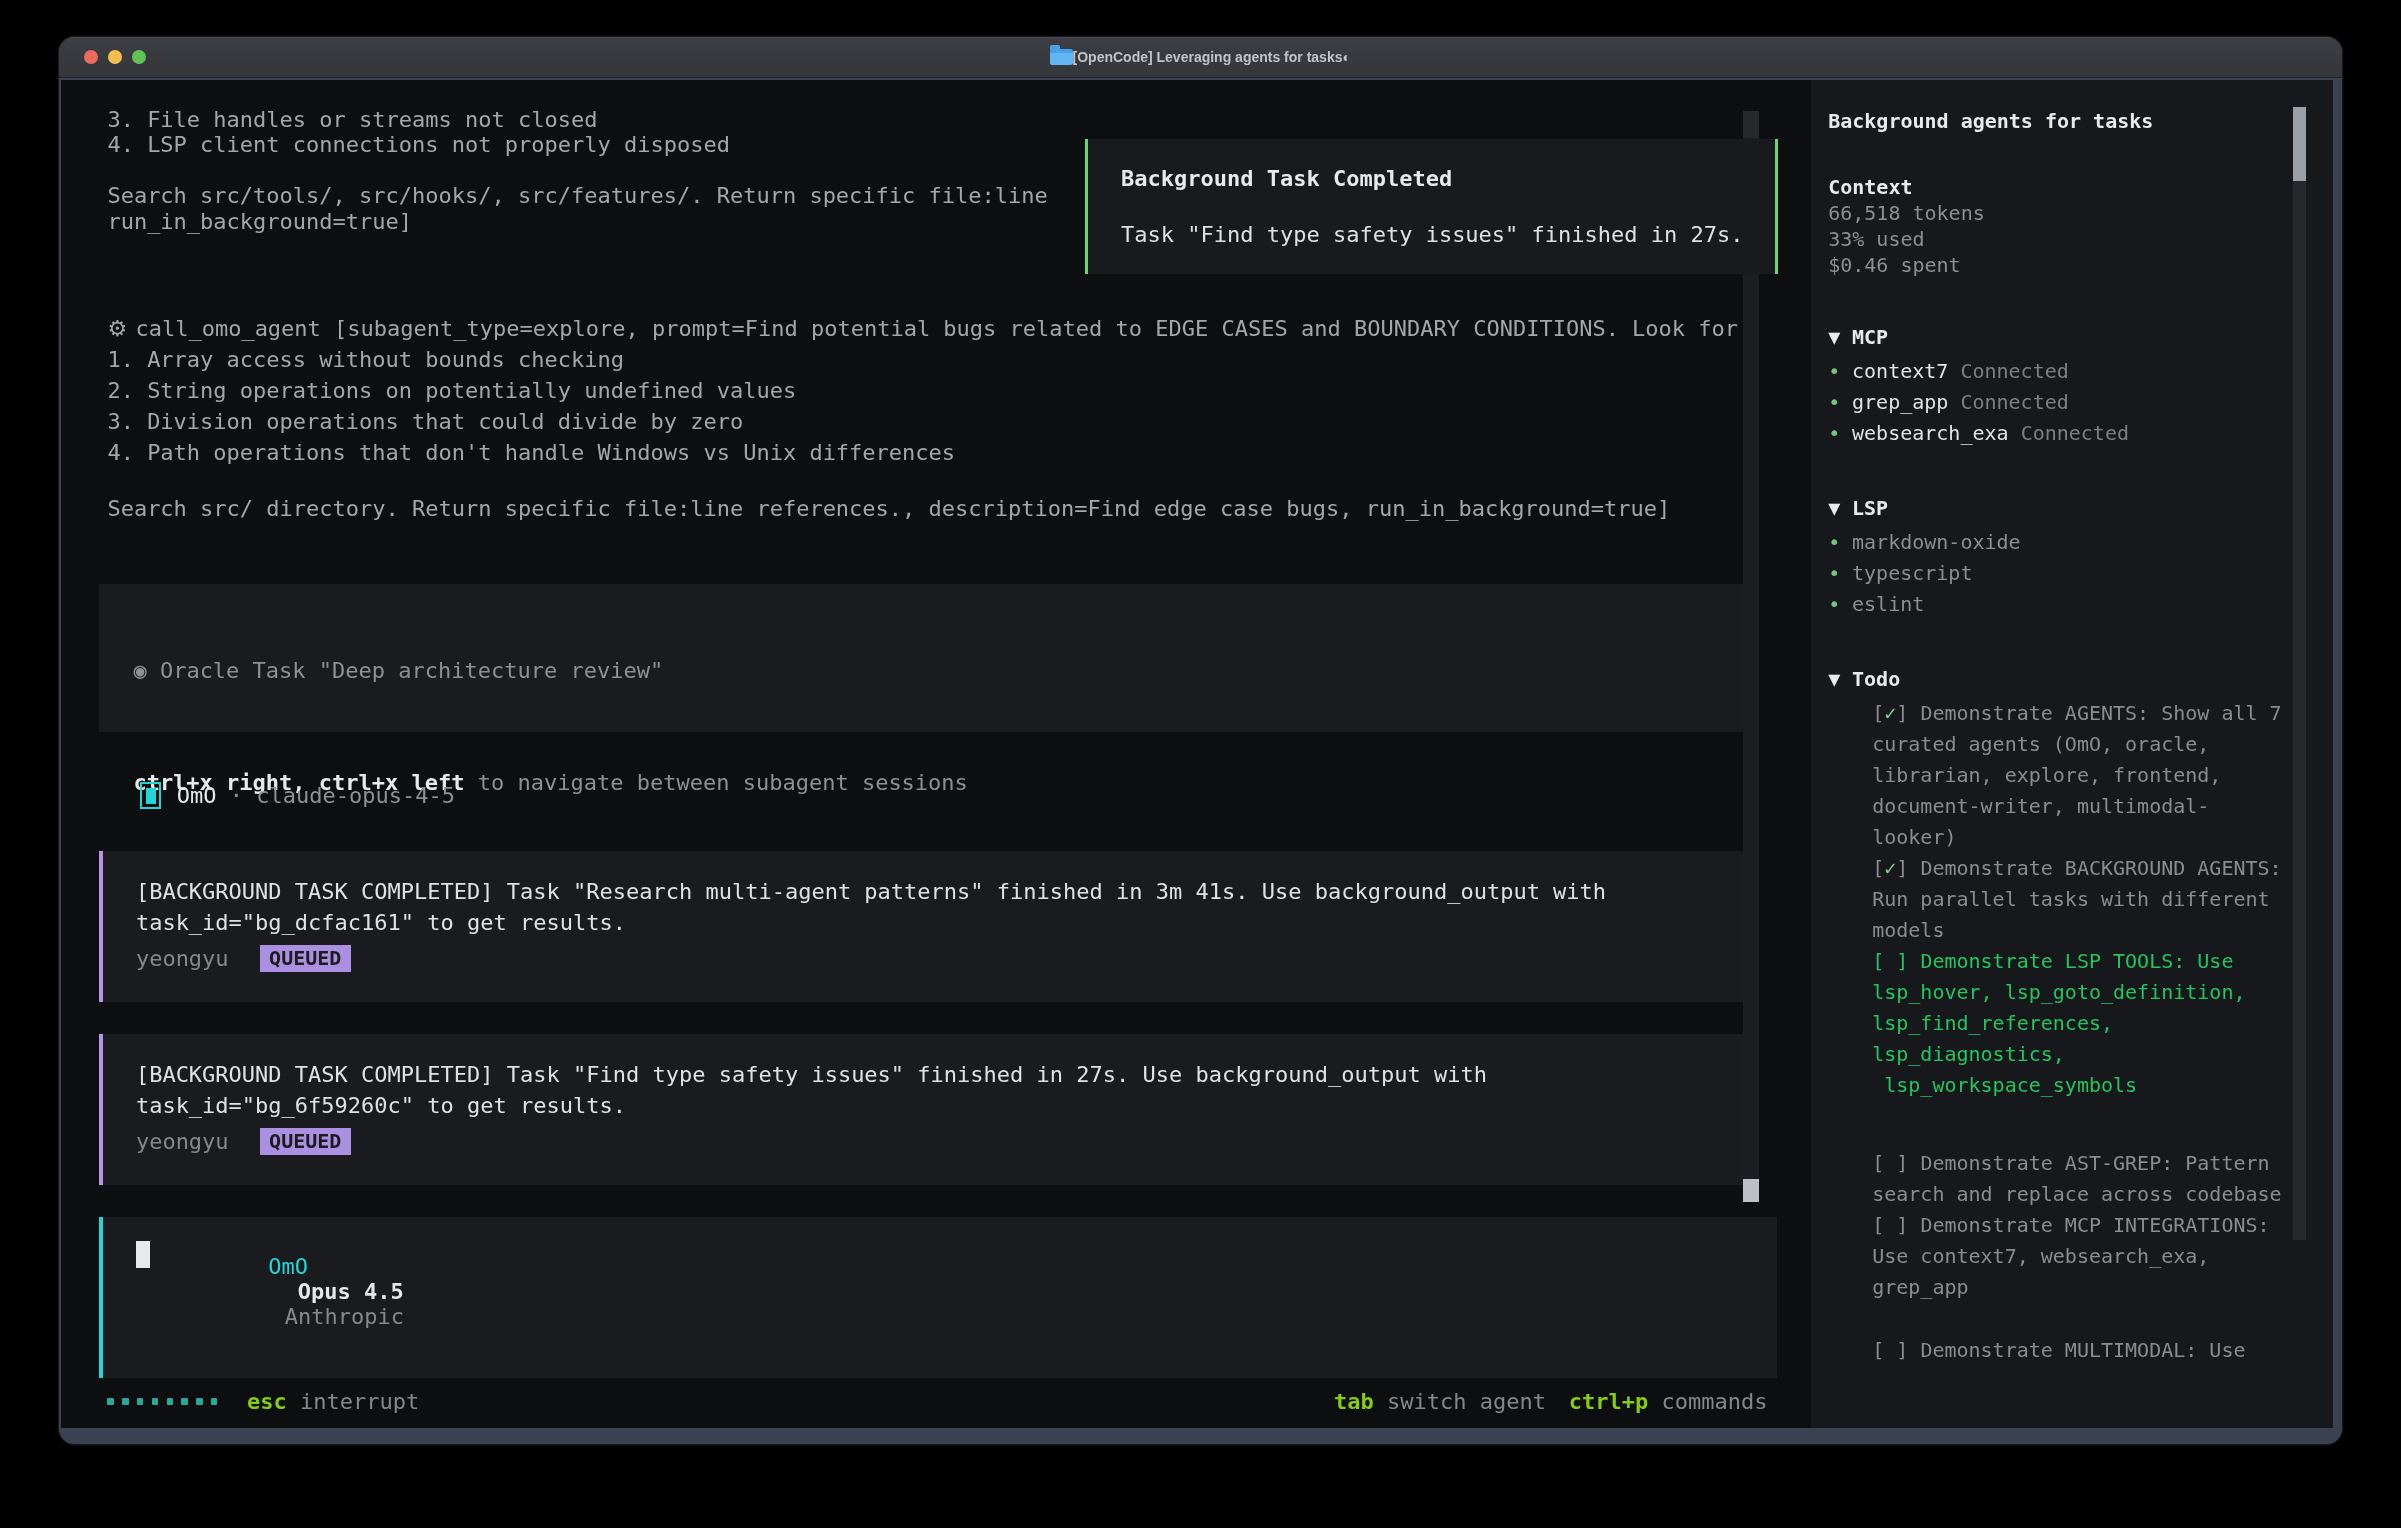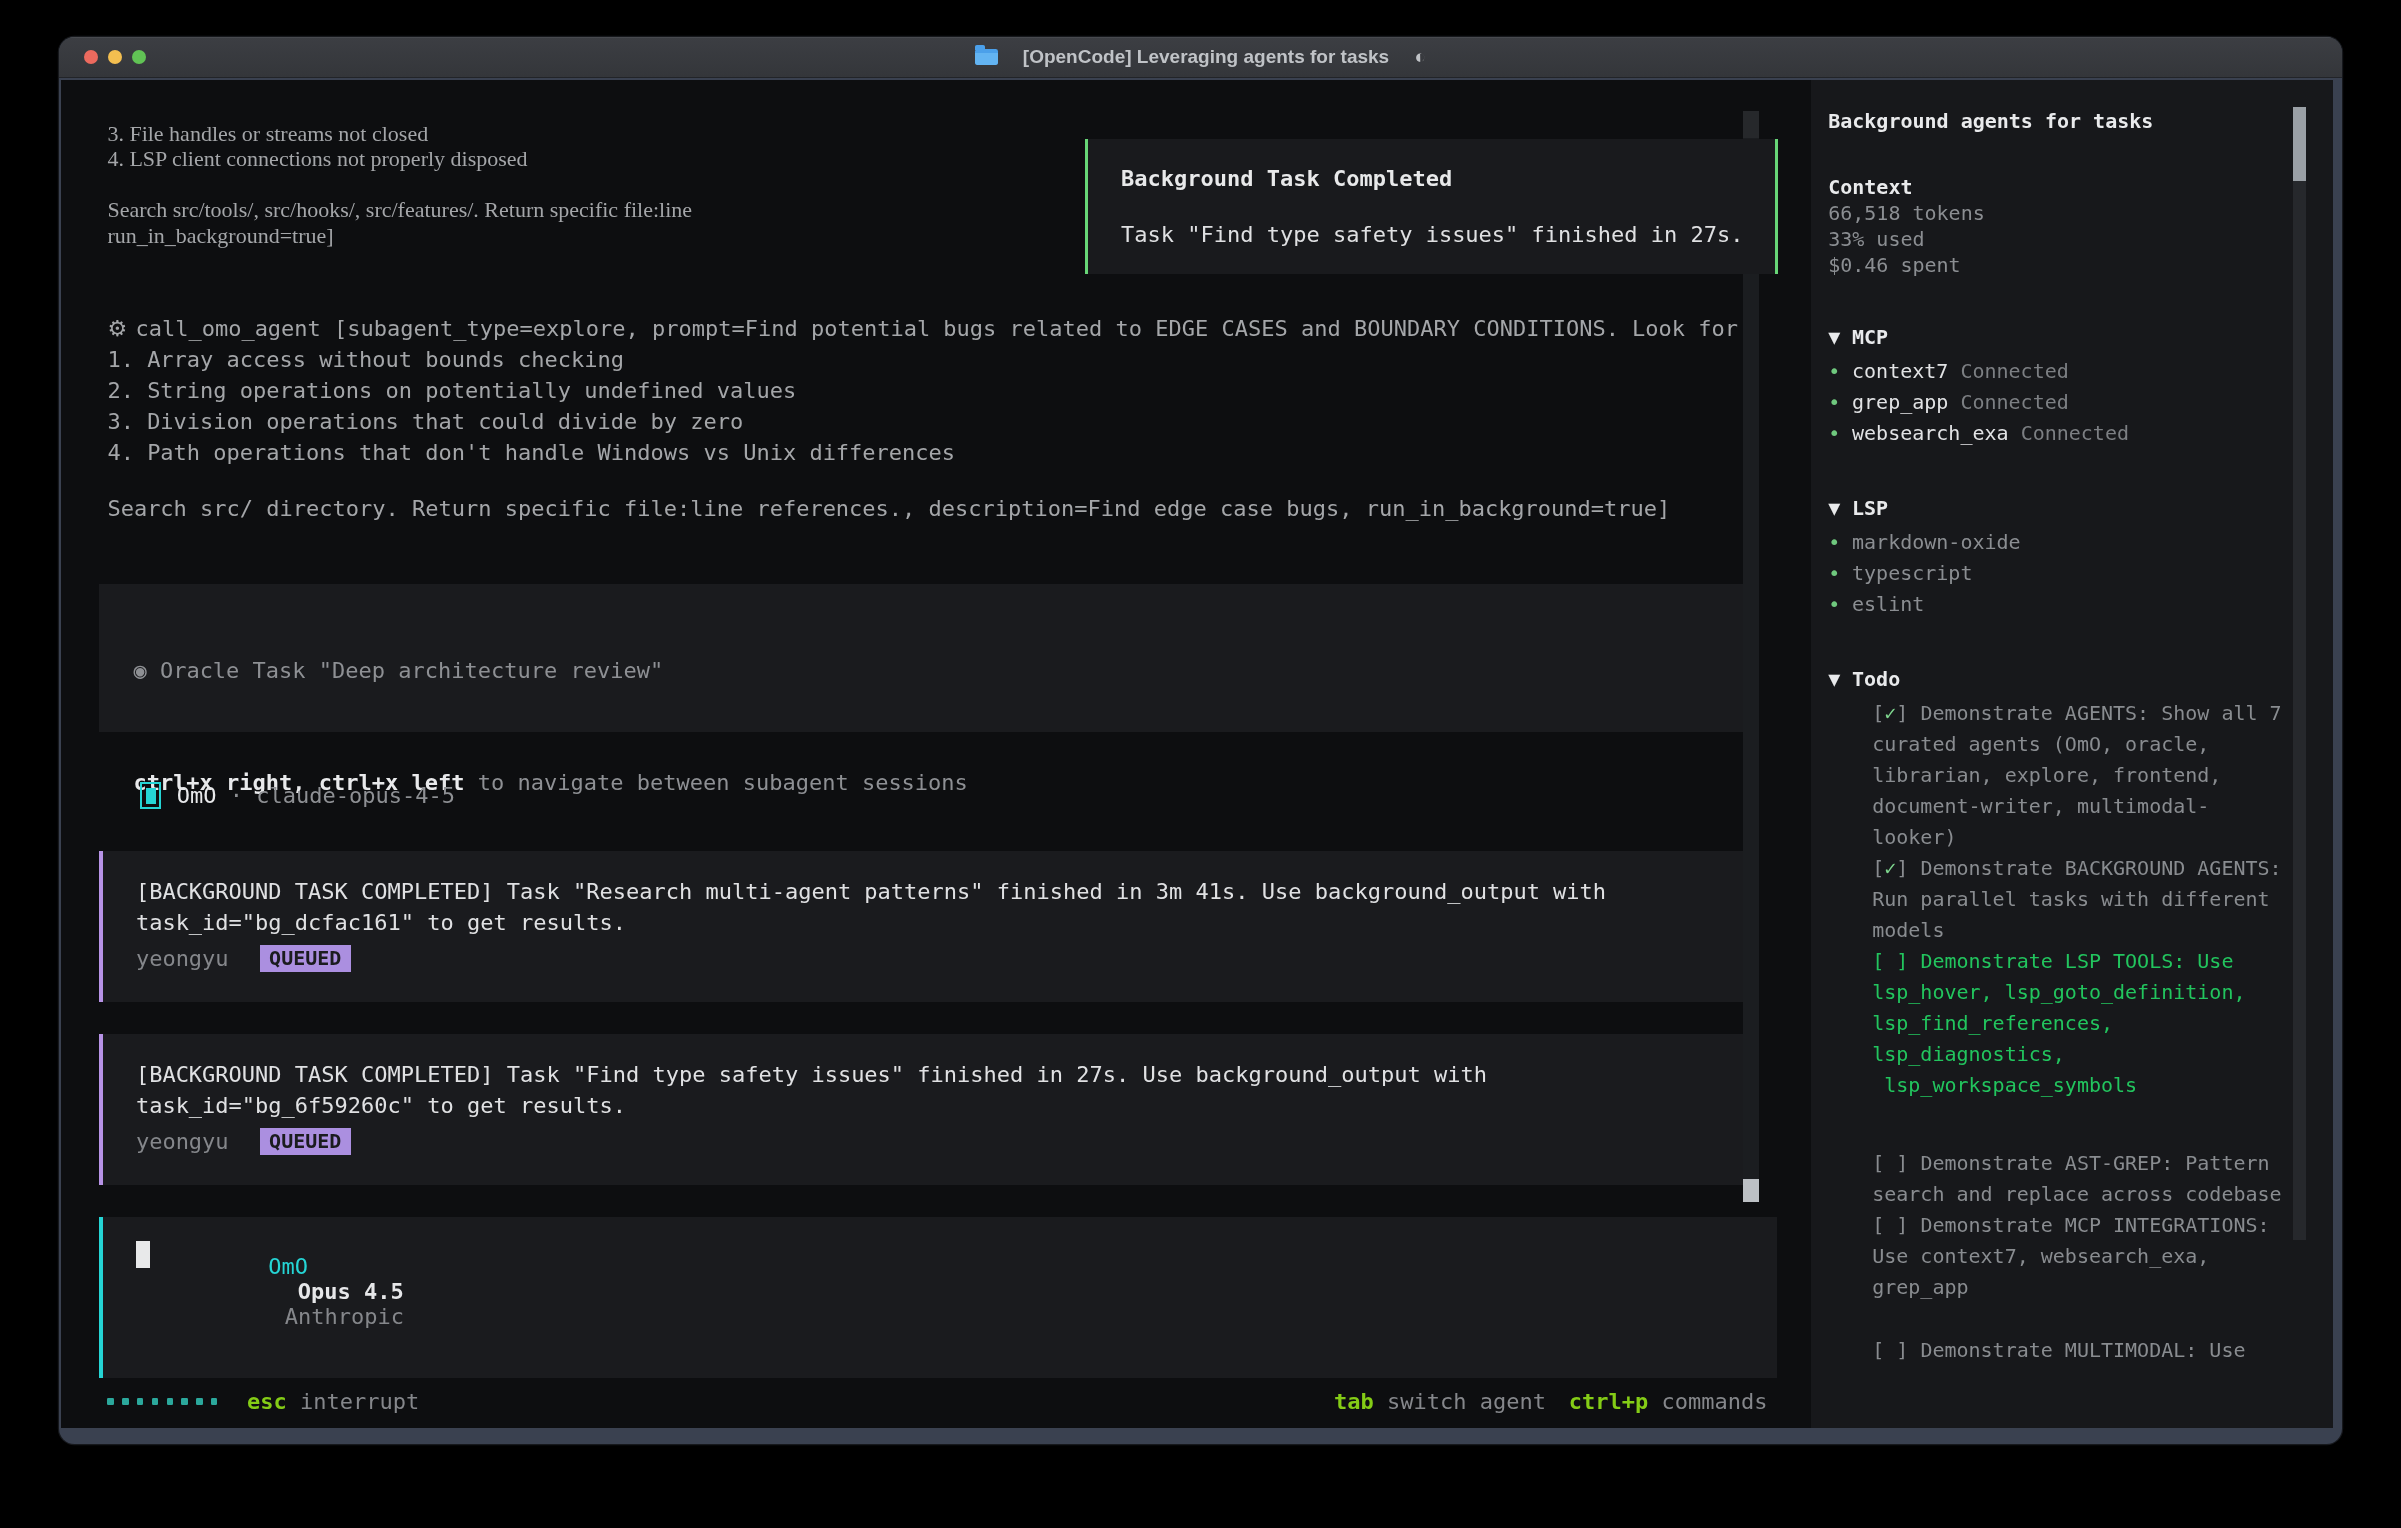--- a/index.html
+++ b/index.html
@@ -11,36 +11,36 @@
             box-shadow:0 0 0 1.2px #16181c, 0 23.6px 83px rgba(0,0,0,.85); }
 
   
   .titlebar { height:41px; background:linear-gradient(#3c3e43,#34363a);
               border-bottom:1.2px solid #222428; position:relative;
               display:flex; align-items:center; justify-content:center;
               box-shadow:inset 0 0.6px 0 #54575c; }
   .traffic { position:absolute; left:25px; top:50%; transform:translateY(-50%); display:flex; gap:10px; }
   .light { width:14px; height:14px; border-radius:50%; }
   .light.red { background:#ec6a5e; } .light.yellow { background:#f4bf50; } .light.green { background:#61c355; }
-  .title-wrap { display:flex; align-items:center; gap:25px;
-                font-family:"Liberation Sans",sans-serif; font-weight:bold; font-size:19px; color:#c0c3c7; }
+  .title-wrap { display:flex; align-items:center; gap:0;
+                font-family:"Liberation Sans",sans-serif; font-weight:bold; font-size:14px; color:#c0c3c7; }
   .folder { width:22.5px; height:16.5px; background:#4ba0ea; border-radius:2.4px; position:relative; }
   .folder::before { content:""; position:absolute; left:0; top:-3.5px; width:9.5px; height:4.7px;
                     background:#4ba0ea; border-radius:1.8px 1.8px 0 0; }
   .folder::after { content:""; position:absolute; left:0; top:4.7px; right:0; bottom:0;
                    background:#63b4f2; border-radius:0 0 2.4px 2.4px; }
 
   
   .content { position:absolute; top:43px; left:2.4px; right:9.5px; bottom:16.5px;
              display:flex; background:#0d0e10; }
   .main { position:relative; flex:1; background:#0d0e10; overflow:hidden;
           font-size:22px; color:#a4a6a9; }
   .main .line { line-height:25.4px; white-space:pre; }
 
-  .block1 { position:absolute; left:46px; top:41px;font-family:Liberation Serif, serif; }
+  .block1 { position:absolute; left:46px; top:27px; }
   .block1 .gap { height:25.4px; }
   .block2 { position:absolute; left:46px; top:233px; }
   .block2 .line { line-height:31px; }
   .gearline { display:flex; align-items:center; }
   .gear { font-family:"DejaVu Sans","DejaVu Sans Mono",sans-serif; margin-right:8.3px; }
   .search2 { margin-top:25px; }
 
   .oracle-box { position:absolute; left:38px; top:504px; width:1655px; height:148px;
                 background:#1a1b1e; color:#8e9094; padding:23.6px 0 0 34px; white-space:pre; }
   .oracle-hint { margin-top:37px; }

